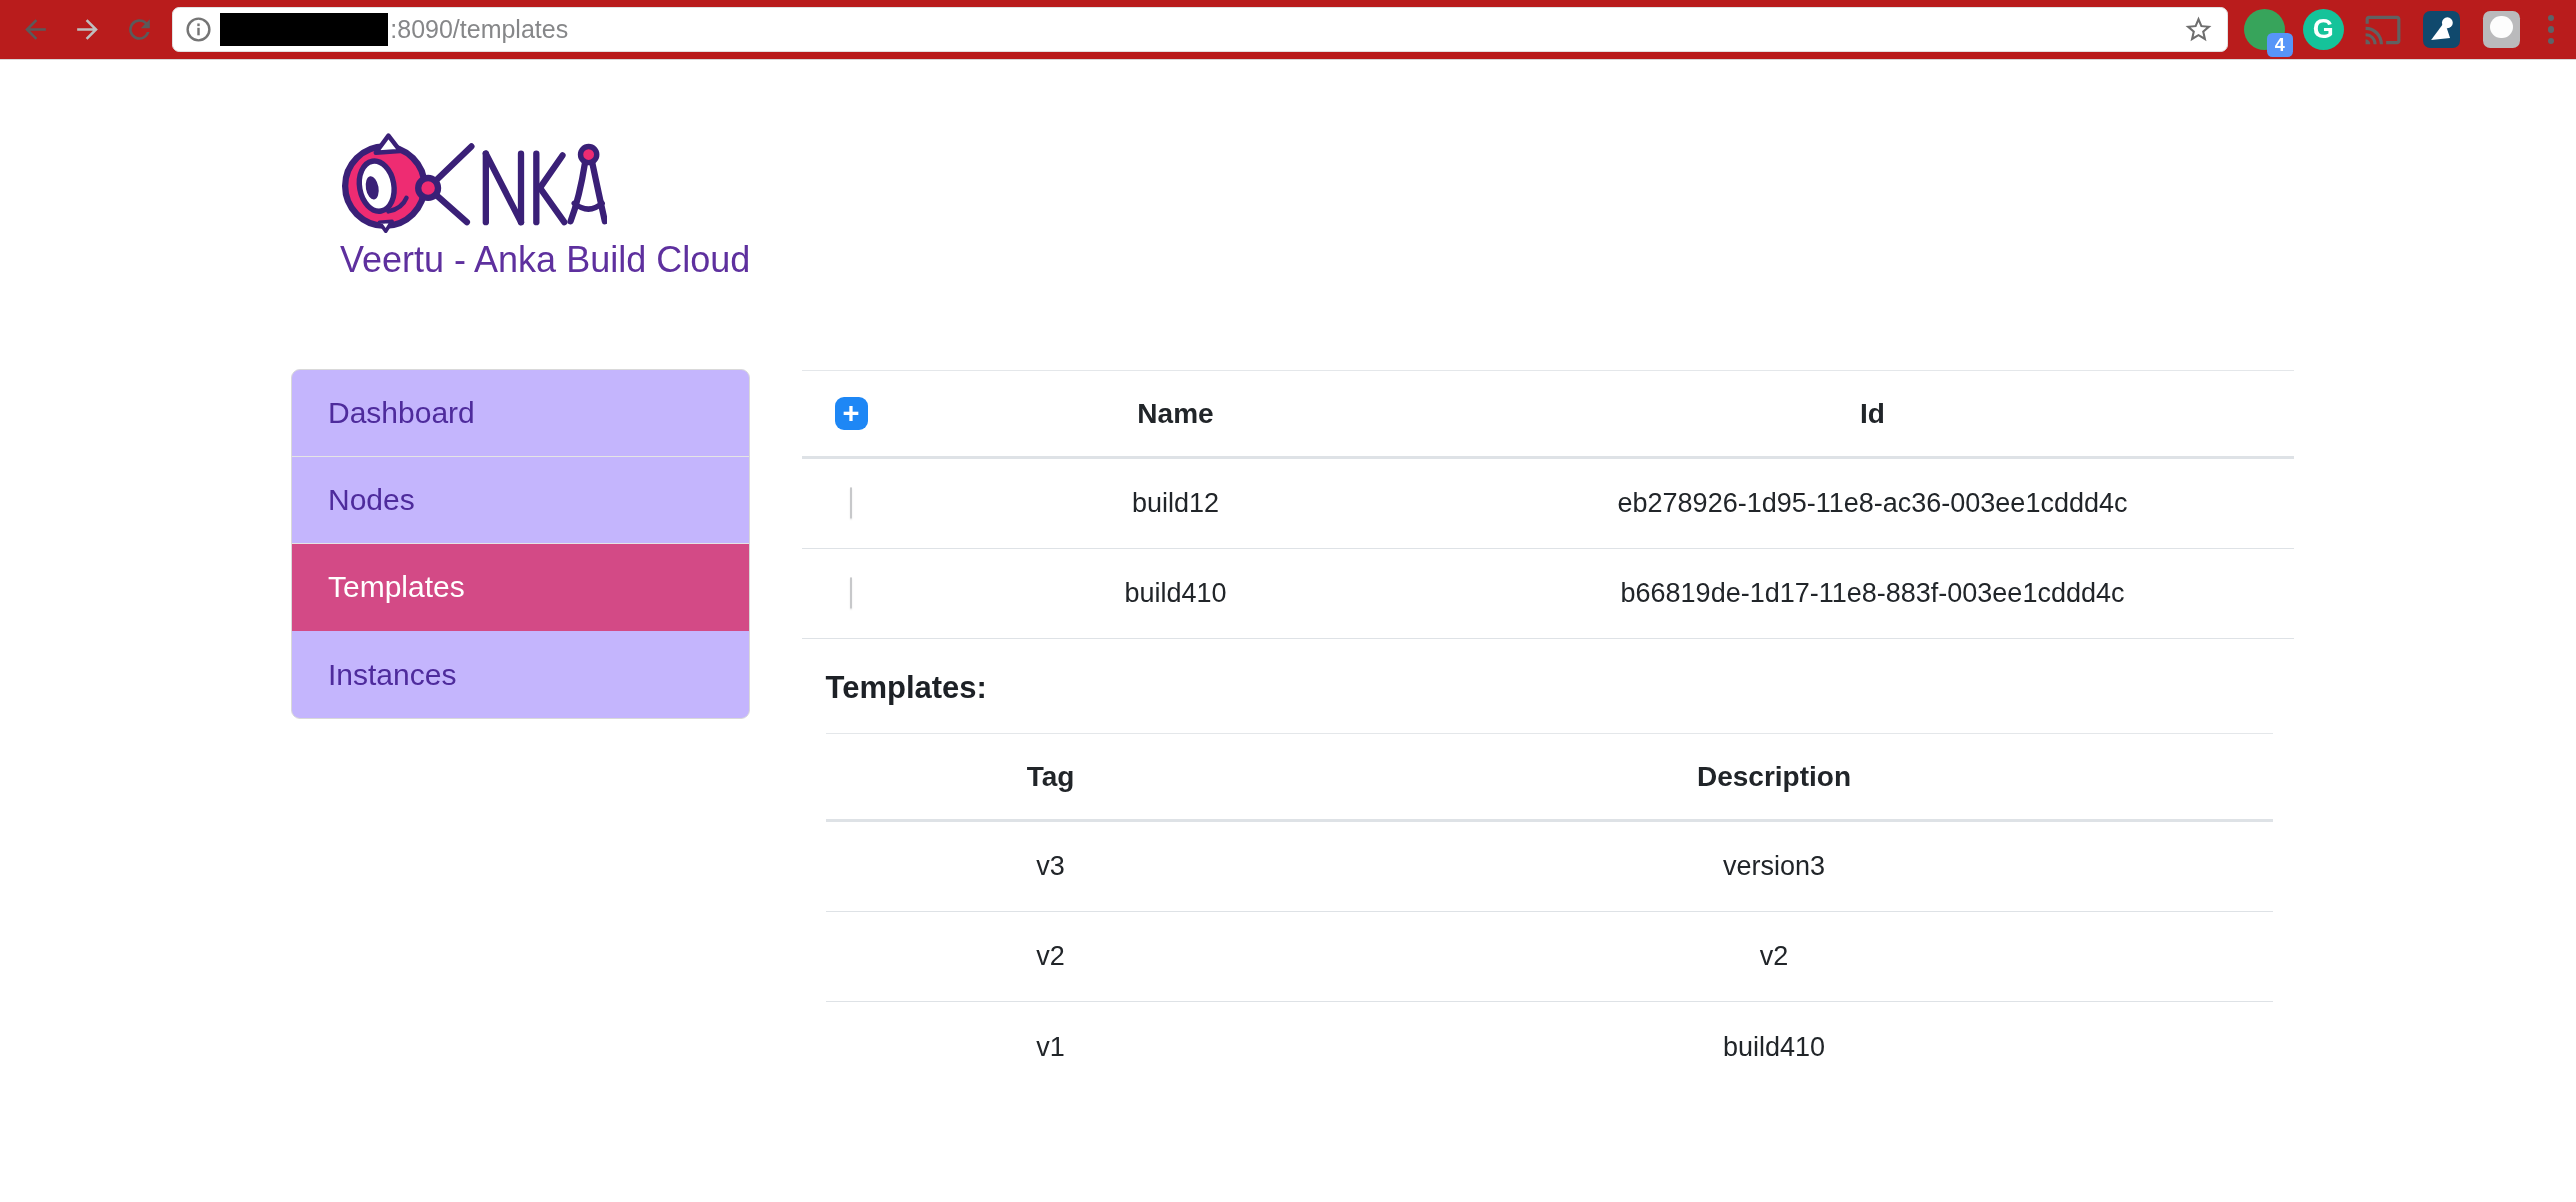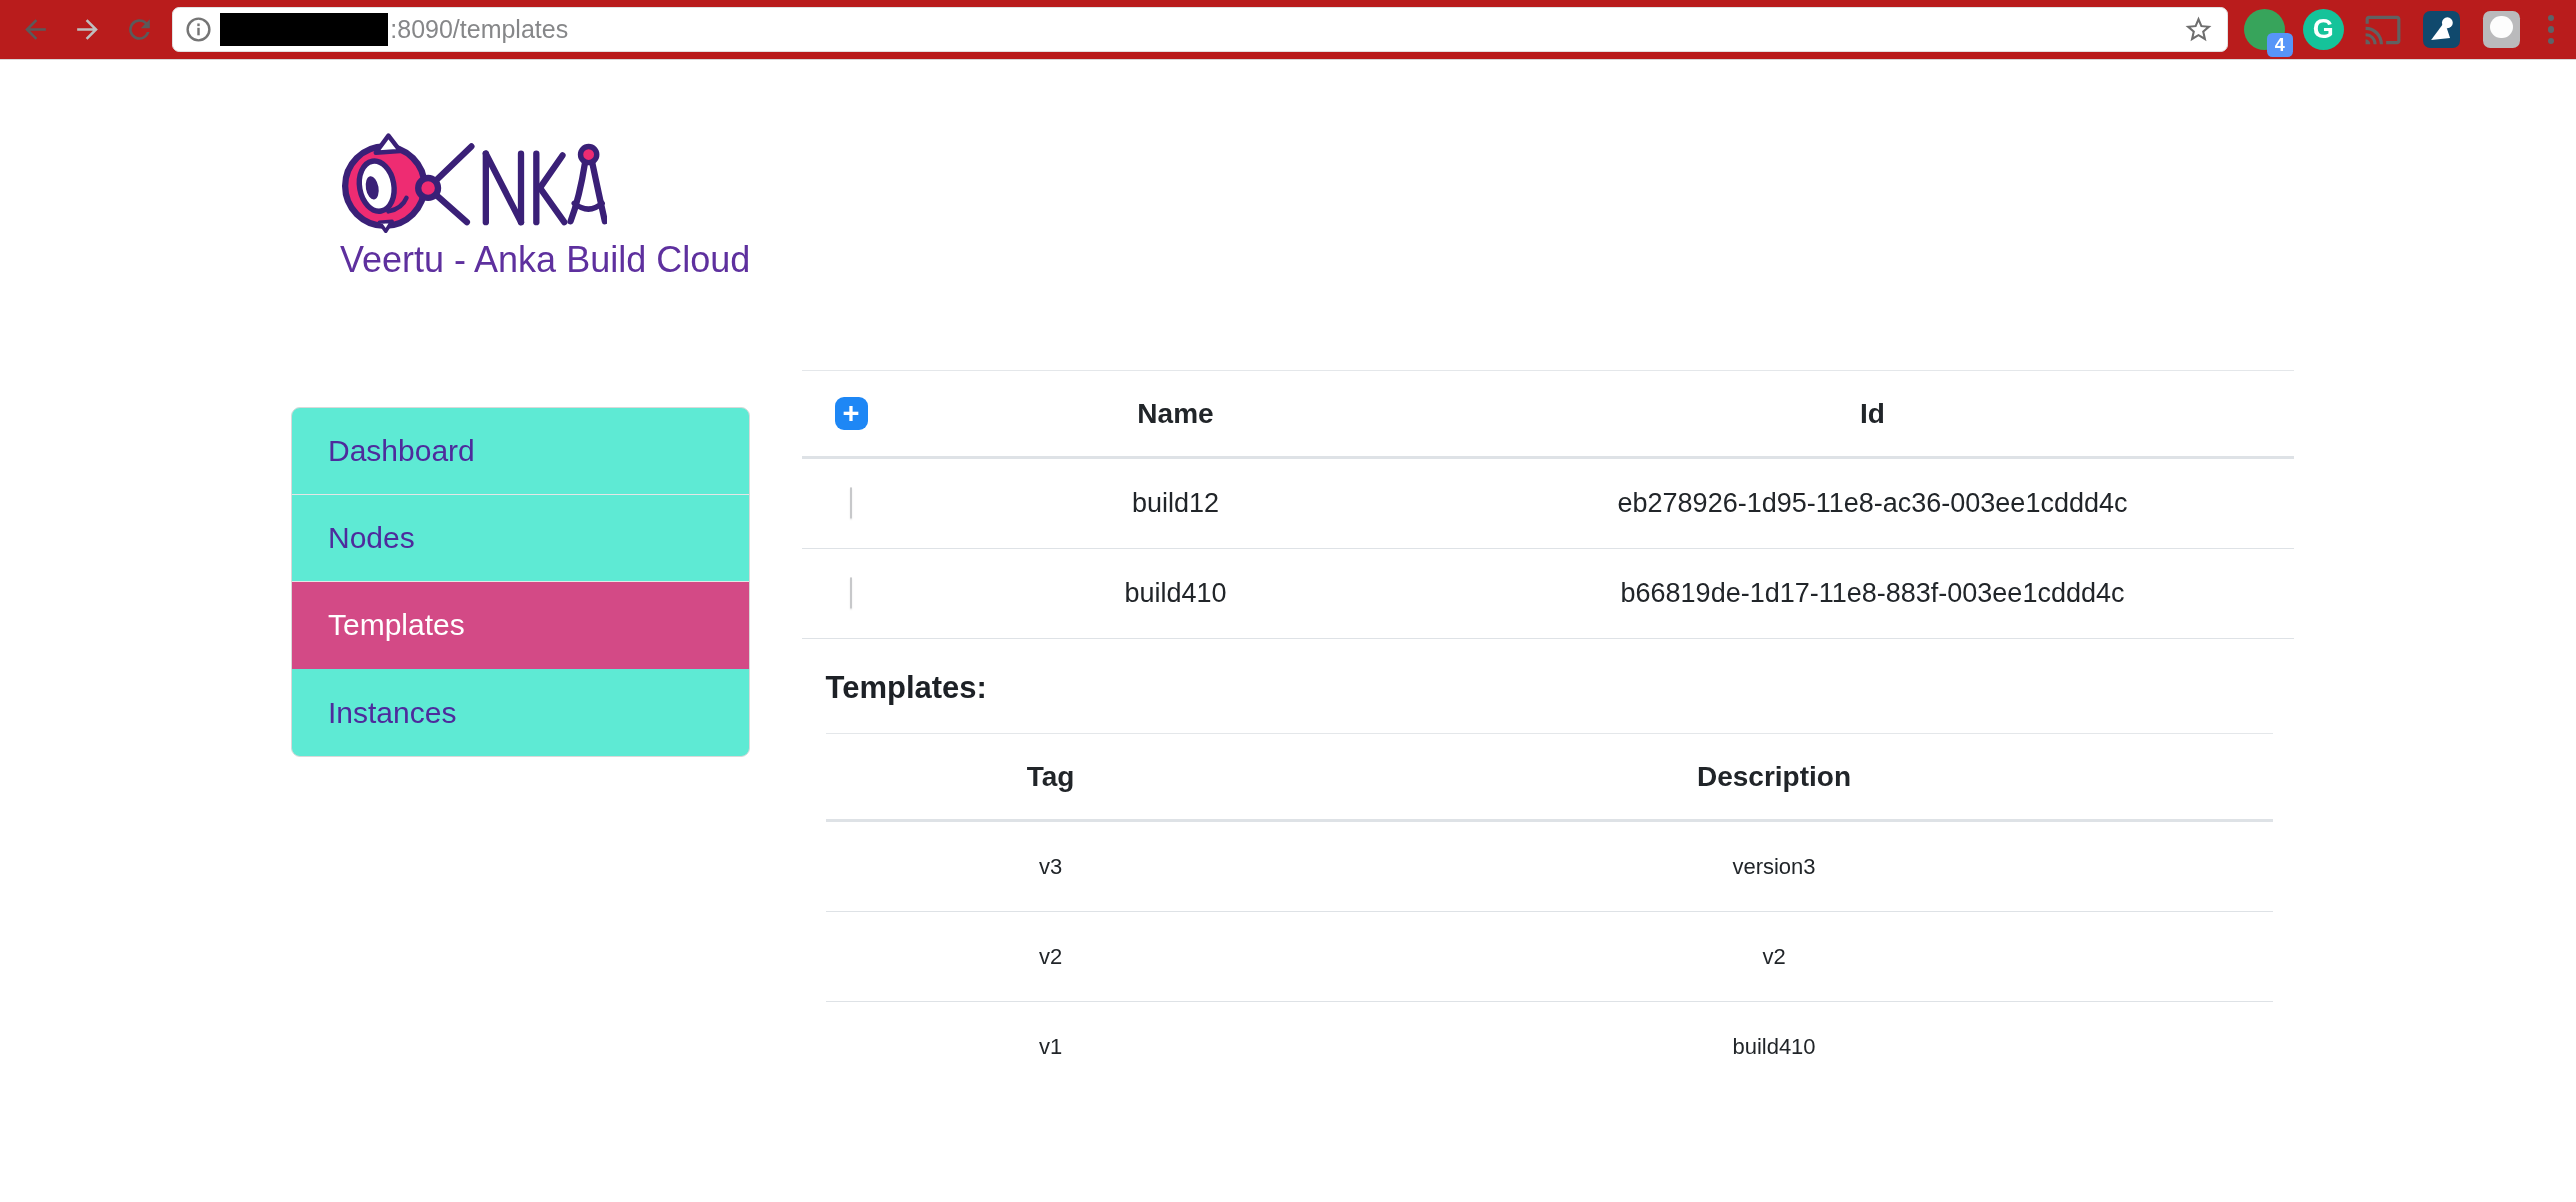--- a/index.html
+++ b/index.html
@@ -35,21 +35,21 @@
   .menu-dots i { width:6.3px; height:6.3px; border-radius:50%; background:#5f6368; display:block; }
 
   
   .page { position:relative; width:2335px; height:1141px; background:#fff; }
 
   .logo { position:absolute; left:334px; top:72px; }
   .brand-title { position:absolute; left:340px; top:179px; font-size:36px; color:#5e309e; }
 
   
   .sidebar { position:absolute; left:291px; top:309px; width:459px;
-             border:1.8px solid #d9d9d9; border-radius:9px; background:#5eead4; overflow:hidden;margin-top:38px; }
+             border:1.8px solid #d9d9d9; border-radius:9px; background:#c4b5fd; overflow:hidden; }
   .side-item { height:87px; display:flex; align-items:center; padding-left:36px;
                font-size:30px; color:#4e2b9c; border-bottom:1.8px solid #e5e5e5; cursor:pointer; }
   .side-item:last-child { border-bottom:none; }
   .side-item.active { background:#d34a86; color:#fff; border-bottom-color:#d34a86; }
 
   
   .main { position:absolute; left:802px; top:310px; width:1492px; color:#212529; }
   .t-header, .t-row { display:grid; grid-template-columns:98px 551px 1fr; align-items:center; }
   .t-header { height:89px; border-top:1.8px solid #e4e7ea; border-bottom:3.6px solid #dee2e6;
               font-weight:700; font-size:28px; }
@@ -61,21 +61,21 @@
   .checkbox { width:27px; height:27px; margin:0 auto; border:1.8px solid #c7c8ca; border-radius:7.2px;
               background:linear-gradient(#ffffff,#f7f7f7); box-shadow:0 0.9px 1.8px rgba(0,0,0,.10);
               cursor:pointer; }
 
   
   .versions-wrap { margin-left:23.5px; width:1447px; }
   .versions-heading { margin-top:31px; font-size:31px; font-weight:700; color:#1d2126; }
   .v-header, .v-row { display:grid; grid-template-columns:450px 1fr; align-items:center; }
   .v-header { margin-top:27px; height:89px; border-top:1.8px solid #e4e7ea;
               border-bottom:3.6px solid #dee2e6; font-weight:700; font-size:28px; }
-  .v-row { height:90px; border-bottom:1.8px solid #dee2e6; font-size:22px; }
+  .v-row { height:90px; border-bottom:1.8px solid #dee2e6; font-size:27px; }
   .v-row.no-border { border-bottom:none; }
 </style>
 </head>
 <body>
 
 <div class="toolbar">
   <span class="nav-btn">
     <svg viewBox="0 0 24 24">
       <path fill="#5a5a5a" d="M20 11H7.8l5.6-5.6L12 4l-8 8 8 8 1.4-1.4L7.8 13H20v-2z"></path>
     </svg>

